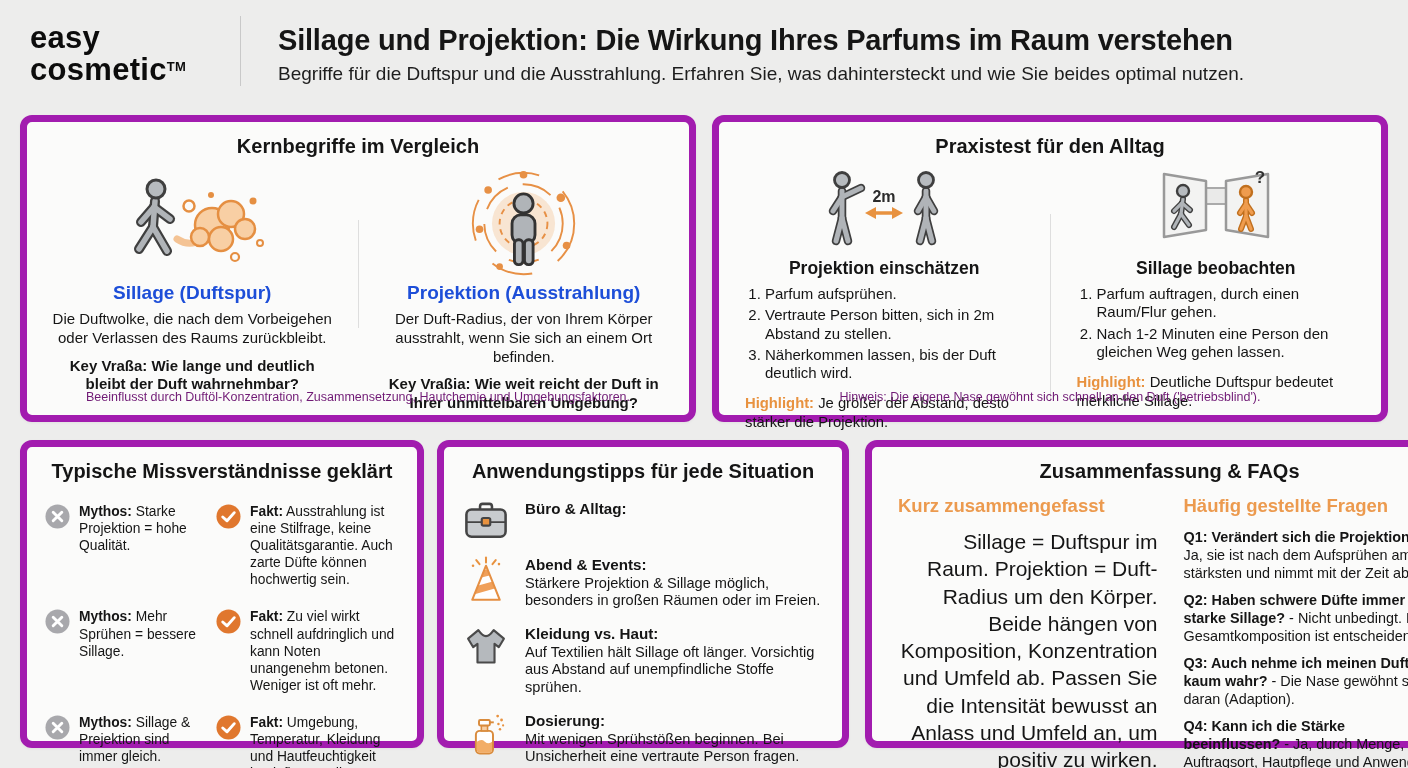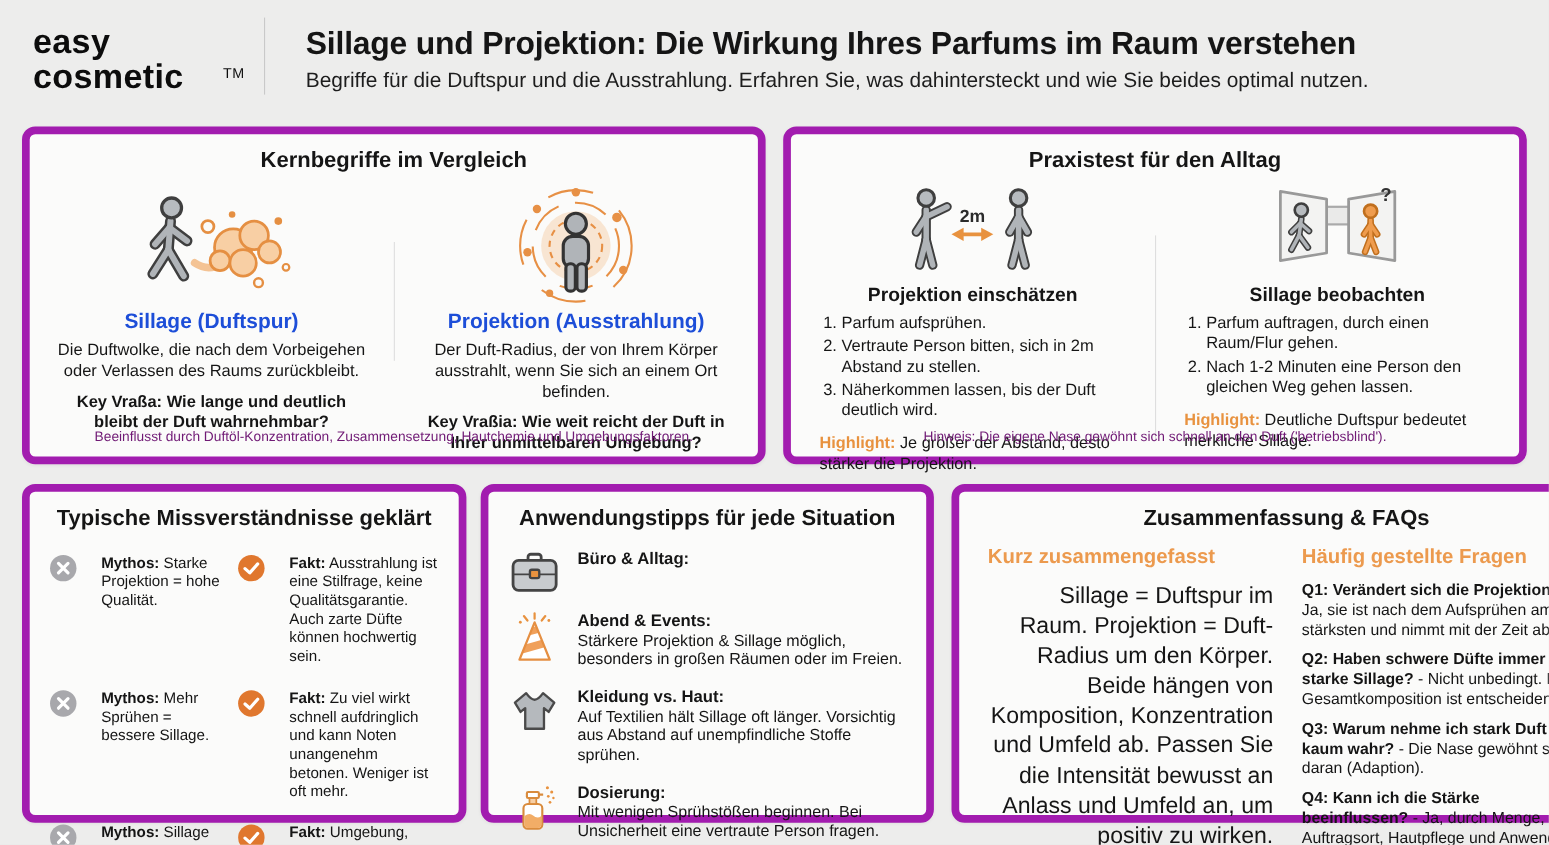--- a/index.html
+++ b/index.html
@@ -2,21 +2,21 @@
 <html><head>
 <meta charset="utf-8">
 <style>
   html,body{margin:0;padding:0;background:#e9e9e9;overflow:hidden;}
   .page{position:relative;width:1408px;height:768px;background:#ededec;
         font-family:"Liberation Sans",sans-serif;color:#151515;}
 
   
   .logo{position:absolute;left:30px;top:22px;font-size:31px;font-weight:600;
         line-height:1.02;color:#0c0c0c;letter-spacing:.3px;}
-  .logo .tm{font-size:13px;vertical-align:9px;font-weight:400;margin-left:36px;}
+  .logo .tm{font-size:13px;vertical-align:9px;font-weight:700;}
   .hdr-divider{position:absolute;left:240px;top:16px;width:1px;height:70px;background:#c9c9c9;}
   .hdr-title{position:absolute;left:278px;top:24px;font-size:29px;font-weight:700;
              letter-spacing:-.2px;white-space:nowrap;}
   .hdr-sub{position:absolute;left:278px;top:63px;font-size:19px;color:#1d1d1d;white-space:nowrap;}
 
   
   .card{position:absolute;background:#fbfbfa;border:7px solid #a21caf;border-radius:12px;
         box-sizing:border-box;box-shadow:0 1px 3px rgba(0,0,0,.05);}
   .card-title{text-align:center;font-weight:700;font-size:20px;margin-top:13px;}
 
@@ -44,21 +44,21 @@
   .px-icon{height:84px;display:flex;align-items:flex-start;justify-content:center;}
   .px-heading{text-align:center;font-weight:700;font-size:17.5px;margin:8px 0 6px;}
   .px-steps{margin:0;padding-left:20px;font-size:15px;line-height:1.22;}
   .px-steps li{margin-bottom:3px;}
   .px-highlight{font-size:14.8px;margin-top:9px;line-height:1.25;}
   .orange-label{color:#e8923f;font-weight:700;}
 
   
   .myth-grid{display:grid;grid-template-columns:1fr 1.18fr;column-gap:16px;row-gap:20px;
              padding:20px 18px 0 18px;}
-  .myth-cell{display:flex;gap:22px;font-size:13.8px;line-height:1.24;align-items:flex-start;}
+  .myth-cell{display:flex;gap:9px;font-size:13.8px;line-height:1.24;align-items:flex-start;}
   .badge{flex:0 0 auto;margin-top:1px;}
 
   
   .tips{padding:17px 20px 0 18px;display:flex;flex-direction:column;gap:15px;}
   .tip{display:flex;gap:15px;align-items:flex-start;}
   .tip-icon{flex:0 0 48px;display:flex;justify-content:center;}
   .tip-text{font-size:14.6px;line-height:1.22;}
   .tip-heading{font-weight:700;font-size:15.2px;}
 
   
@@ -395,19 +395,19 @@
     <div class="card-title">Zusammenfassung &amp; FAQs</div>
     <div class="sum-cols">
       <div class="sum-col">
         <div class="sum-heading">Kurz zusammengefasst</div>
         <div class="sum-text">Sillage = Duftspur im Raum. Projektion = Duft-Radius um den Körper. Beide hängen von Komposition, Konzentration und Umfeld ab. Passen Sie die Intensität bewusst an Anlass und Umfeld an, um positiv zu wirken.</div>
       </div>
       <div class="sum-col">
         <div class="sum-heading">Häufig gestellte Fragen</div>
         <p class="faq-item"><b>Q1: Verändert sich die Projektion?</b><span> - Ja, sie ist nach dem Aufsprühen am stärksten und nimmt mit der Zeit ab.</span></p>
         <p class="faq-item"><b>Q2: Haben schwere Düfte immer starke Sillage?</b><span> - Nicht unbedingt. Die Gesamtkomposition ist entscheidend.</span></p>
-        <p class="faq-item"><b>Q3: Warum nehme ich stark Duft kaum wahr?</b><span> - Die Nase gewöhnt sich daran (Adaption).</span></p>
+        <p class="faq-item"><b>Q3: Auch nehme ich meinen Duft kaum wahr?</b><span> - Die Nase gewöhnt sich daran (Adaption).</span></p>
         <p class="faq-item"><b>Q4: Kann ich die Stärke beeinflussen?</b><span> - Ja, durch Menge, Auftragsort, Hautpflege und Anwendung auf Kleidung.</span></p>
       </div>
     </div>
   </div>
 
 </div>
 
 </body></html>

